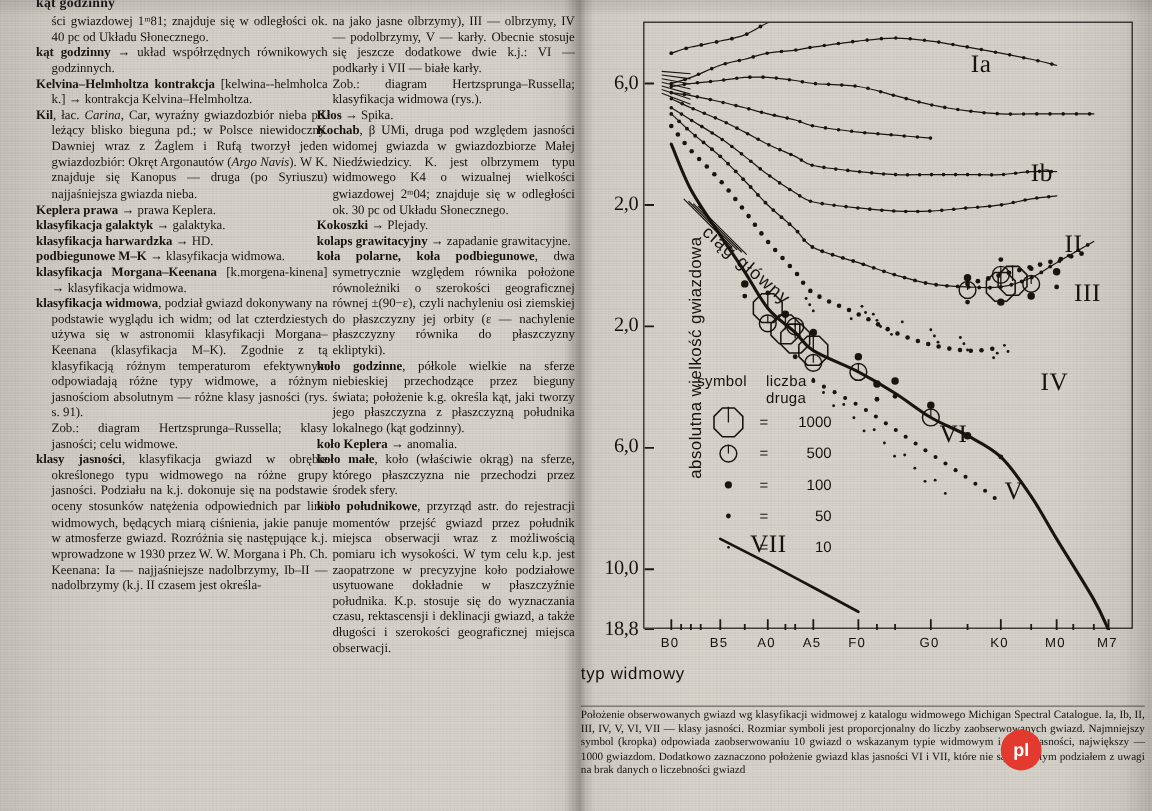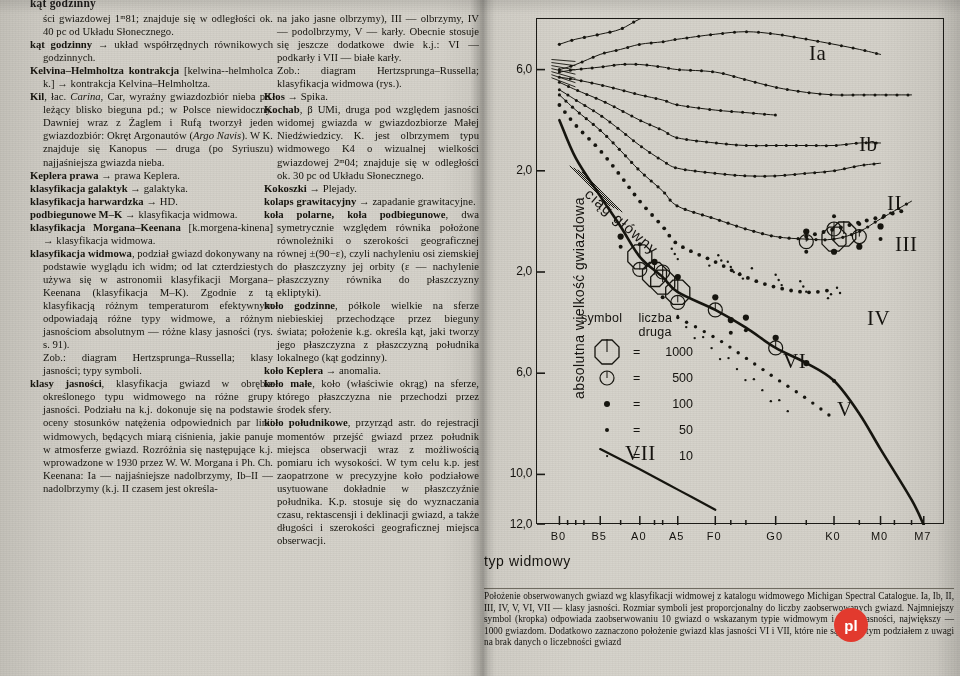--- a/index.html
+++ b/index.html
@@ -51,21 +51,21 @@
   #plotbox{
     position:absolute;left:52px;top:10px;right:8px;bottom:64px;
     border-left:1.6px solid #1b1a16;
     border-bottom:1.6px solid #1b1a16;
     border-right:1.6px solid #1b1a16;
     border-top:1.6px solid #1b1a16;
   }
   #svgplot{position:absolute;left:0;top:0;}
   .ylab{
     position:absolute;right:0;transform:translateY(-50%);
-    font-size:12px;color:#15130f;font-family:Liberation Sans, sans-serif;
+    font-size:17px;color:#15130f;font-family:Liberation Serif, serif;
     letter-spacing:-.3px;white-space:nowrap;
   }
   #yticks{position:absolute;left:0;top:10px;width:48px;bottom:64px;}
   .xlab{
     position:absolute;transform:translateX(-50%);
     font-size:11px;color:#15130f;font-family:"Liberation Sans",sans-serif;
     letter-spacing:1px;white-space:nowrap;
   }
   #axistitle-x{
     position:absolute;left:0;right:0;text-align:left;
@@ -149,21 +149,21 @@
       <p class="entry"><span>ści gwiazdowej 1ᵐ81; znajduje się w odległości ok. 40 pc od Układu Słonecznego.</span></p>
       <p class="entry"><span class="lead">kąt godzinny</span><span> → układ współrzędnych równikowych godzinnych.</span></p>
       <p class="entry"><span class="lead">Kelvina–Helmholtza kontrakcja</span><span> [kelwina--helmholca k.] → kontrakcja Kelvina–Helmholtza.</span></p>
       <p class="entry"><span class="lead">Kil</span><span>, łac. <i>Carina</i>, Car, wyraźny gwiazdozbiór nieba pd. leżący blisko bieguna pd.; w Polsce niewidoczny. Dawniej wraz z Żaglem i Rufą tworzył jeden gwiazdozbiór: Okręt Argonautów (<i>Argo Navis</i>). W K. znajduje się Kanopus — druga (po Syriuszu) najjaśniejsza gwiazda nieba.</span></p>
       <p class="entry"><span class="lead">Keplera prawa</span><span> → prawa Keplera.</span></p>
       <p class="entry"><span class="lead">klasyfikacja galaktyk</span><span> → galaktyka.</span></p>
       <p class="entry"><span class="lead">klasyfikacja harwardzka</span><span> → HD.</span></p>
       <p class="entry"><span class="lead">podbiegunowe M–K</span><span> → klasyfikacja widmowa.</span></p>
       <p class="entry"><span class="lead">klasyfikacja Morgana–Keenana</span><span> [k.morgena-kinena] → klasyfikacja widmowa.</span></p>
       <p class="entry"><span class="lead">klasyfikacja widmowa</span><span>, podział gwiazd dokonywany na podstawie wyglądu ich widm; od lat czterdziestych używa się w astronomii klasyfikacji Morgana–Keenana (klasyfikacja M–K). Zgodnie z tą klasyfikacją różnym temperaturom efektywnym odpowiadają różne typy widmowe, a różnym jasnościom absolutnym — różne klasy jasności (rys. s. 91).</span></p>
-      <p class="entry"><span>Zob.: diagram Hertzsprunga–Russella; klasy jasności; typy symboli.</span></p>
+      <p class="entry"><span>Zob.: diagram Hertzsprunga–Russella; klasy jasności; celu widmowe.</span></p>
       <p class="entry"><span class="lead">klasy jasności</span><span>, klasyfikacja gwiazd w obrębie określonego typu widmowego na różne grupy jasności. Podziału na k.j. dokonuje się na podstawie oceny stosunków natężenia odpowiednich par linii widmowych, będących miarą ciśnienia, jakie panuje w atmosferze gwiazd. Rozróżnia się następujące k.j. wprowadzone w 1930 przez W. W. Morgana i Ph. Ch. Keenana: Ia — najjaśniejsze nadolbrzymy, Ib–II — nadolbrzymy (k.j. II czasem jest określa-</span></p>
     </div>
 
   <div class="col" id="col2">
       <p class="entry"><span>na jako jasne olbrzymy), III — olbrzymy, IV — podolbrzymy, V — karły. Obecnie stosuje się jeszcze dodatkowe dwie k.j.: VI — podkarły i VII — białe karły.</span></p>
       <p class="entry"><span>Zob.: diagram Hertzsprunga–Russella; klasyfikacja widmowa (rys.).</span></p>
       <p class="entry"><span class="lead">Kłos</span><span> → Spika.</span></p>
       <p class="entry"><span class="lead">Kochab</span><span>, β UMi, druga pod względem jasności widomej gwiazda w gwiazdozbiorze Małej Niedźwiedzicy. K. jest olbrzymem typu widmowego K4 o wizualnej wielkości gwiazdowej 2ᵐ04; znajduje się w odległości ok. 30 pc od Układu Słonecznego.</span></p>
       <p class="entry"><span class="lead">Kokoszki</span><span> → Plejady.</span></p>
       <p class="entry"><span class="lead">kolaps grawitacyjny</span><span> → zapadanie grawitacyjne.</span></p>
@@ -175,21 +175,21 @@
     </div>
 
   <div id="figure">
 
     <div id="yticks">
         <div class="ylab" style="top: 50.6px;">6,0</div>
         <div class="ylab" style="top: 151.8px;">2,0</div>
         <div class="ylab" style="top: 253px;">2,0</div>
         <div class="ylab" style="top: 354.2px;">6,0</div>
         <div class="ylab" style="top: 455.4px;">10,0</div>
-        <div class="ylab" style="top: 506px;">12,0</div>
+        <div class="ylab" style="top: 506px;">18,8</div>
       </div>
 
     <div id="axistitle-y">absolutna wielkość gwiazdowa</div>
 
     <div id="plotbox">
       <svg id="svgplot" width="408" height="506" viewBox="0 0 408 506">
           <line x1="0" y1="50.6" x2="8" y2="50.6" stroke="#1b1a16" stroke-width="1.6"></line>
           <line x1="0" y1="151.79999999999998" x2="8" y2="151.79999999999998" stroke="#1b1a16" stroke-width="1.6"></line>
           <line x1="0" y1="253" x2="8" y2="253" stroke="#1b1a16" stroke-width="1.6"></line>
           <line x1="0" y1="354.2" x2="8" y2="354.2" stroke="#1b1a16" stroke-width="1.6"></line>

